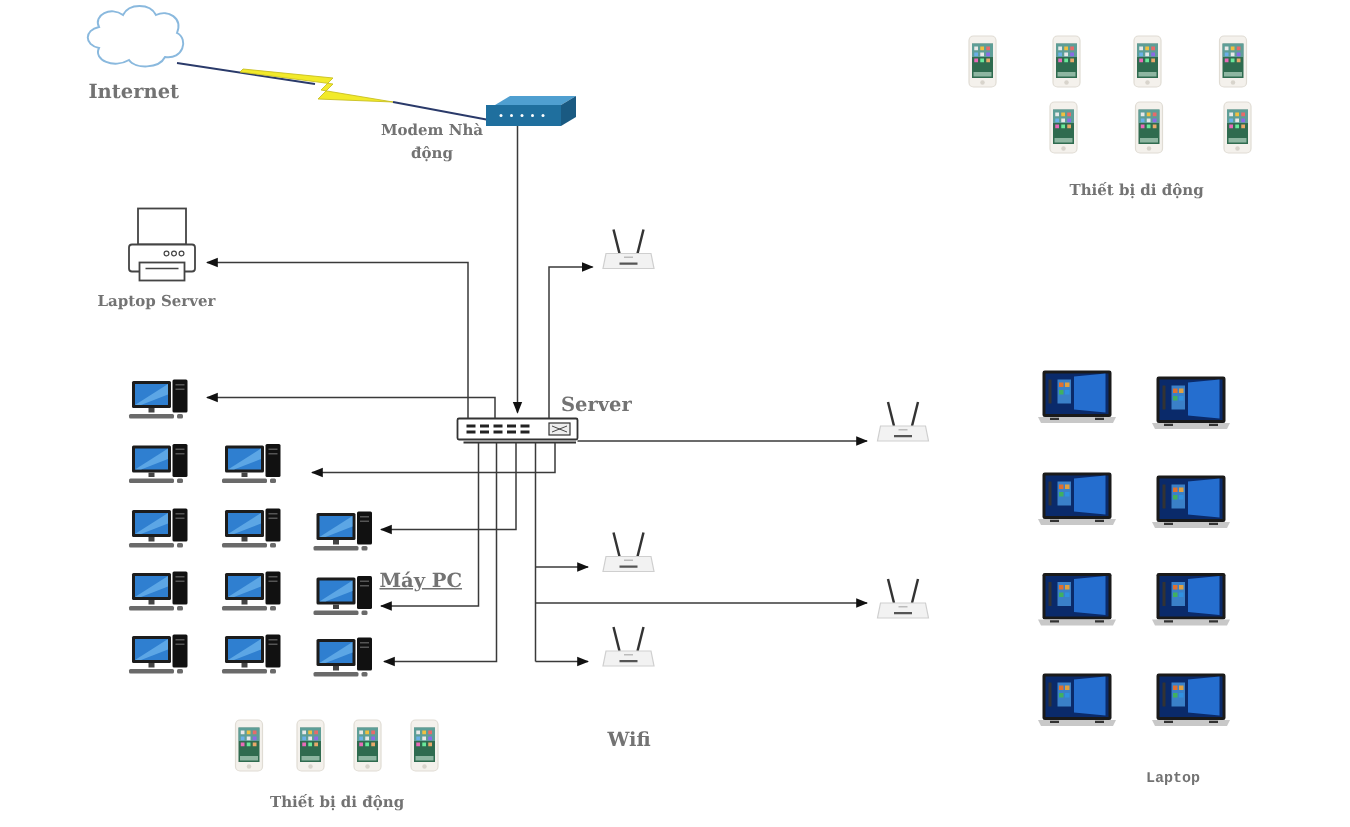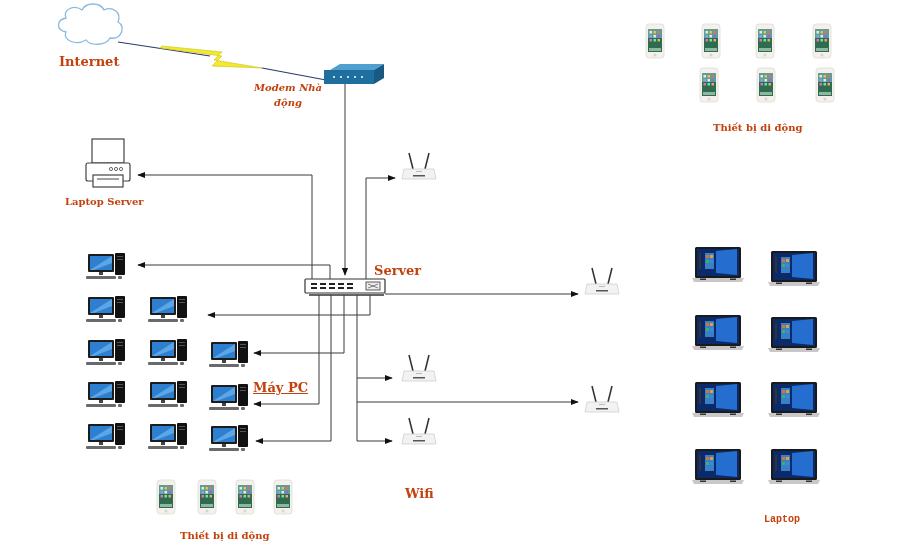--- a/index.html
+++ b/index.html
@@ -1,23 +1,23 @@
 <!DOCTYPE html>
 <html><head>
 <meta charset="utf-8">
 <style>
   html, body { margin: 0; padding: 0; background: #ffffff; }
   body { width: 900px; height: 551px; position: relative; overflow: hidden;
          font-family: "DejaVu Serif", "Liberation Serif", serif; }
   #diagram { position: absolute; left: 0; top: 0; width: 900px; height: 551px; }
-  .lbl { position: absolute; font-weight: bold; color: #c2410c; white-space: nowrap;
+  .lbl { position: absolute; font-weight: bold; color: #737373; white-space: nowrap;
          font-family: "DejaVu Serif", "Liberation Serif", serif; }
   .lbl.sm { font-size: 10px; }
   .lbl.md { font-size: 13px; }
-  .lbl.ctr { text-align: center; font-style: italic; }
+  .lbl.ctr { text-align: center; }
 </style>
 </head>
 <body>
 
 <svg id="diagram" viewBox="0 0 900 551" xmlns="http://www.w3.org/2000/svg">
   <defs>
     <marker id="arr" viewBox="0 0 10 10" refX="9" refY="5" markerWidth="8" markerHeight="8" orient="auto-start-reverse">
       <path d="M0,1 L10,5 L0,9 z" fill="#111"></path>
     </marker>
 

